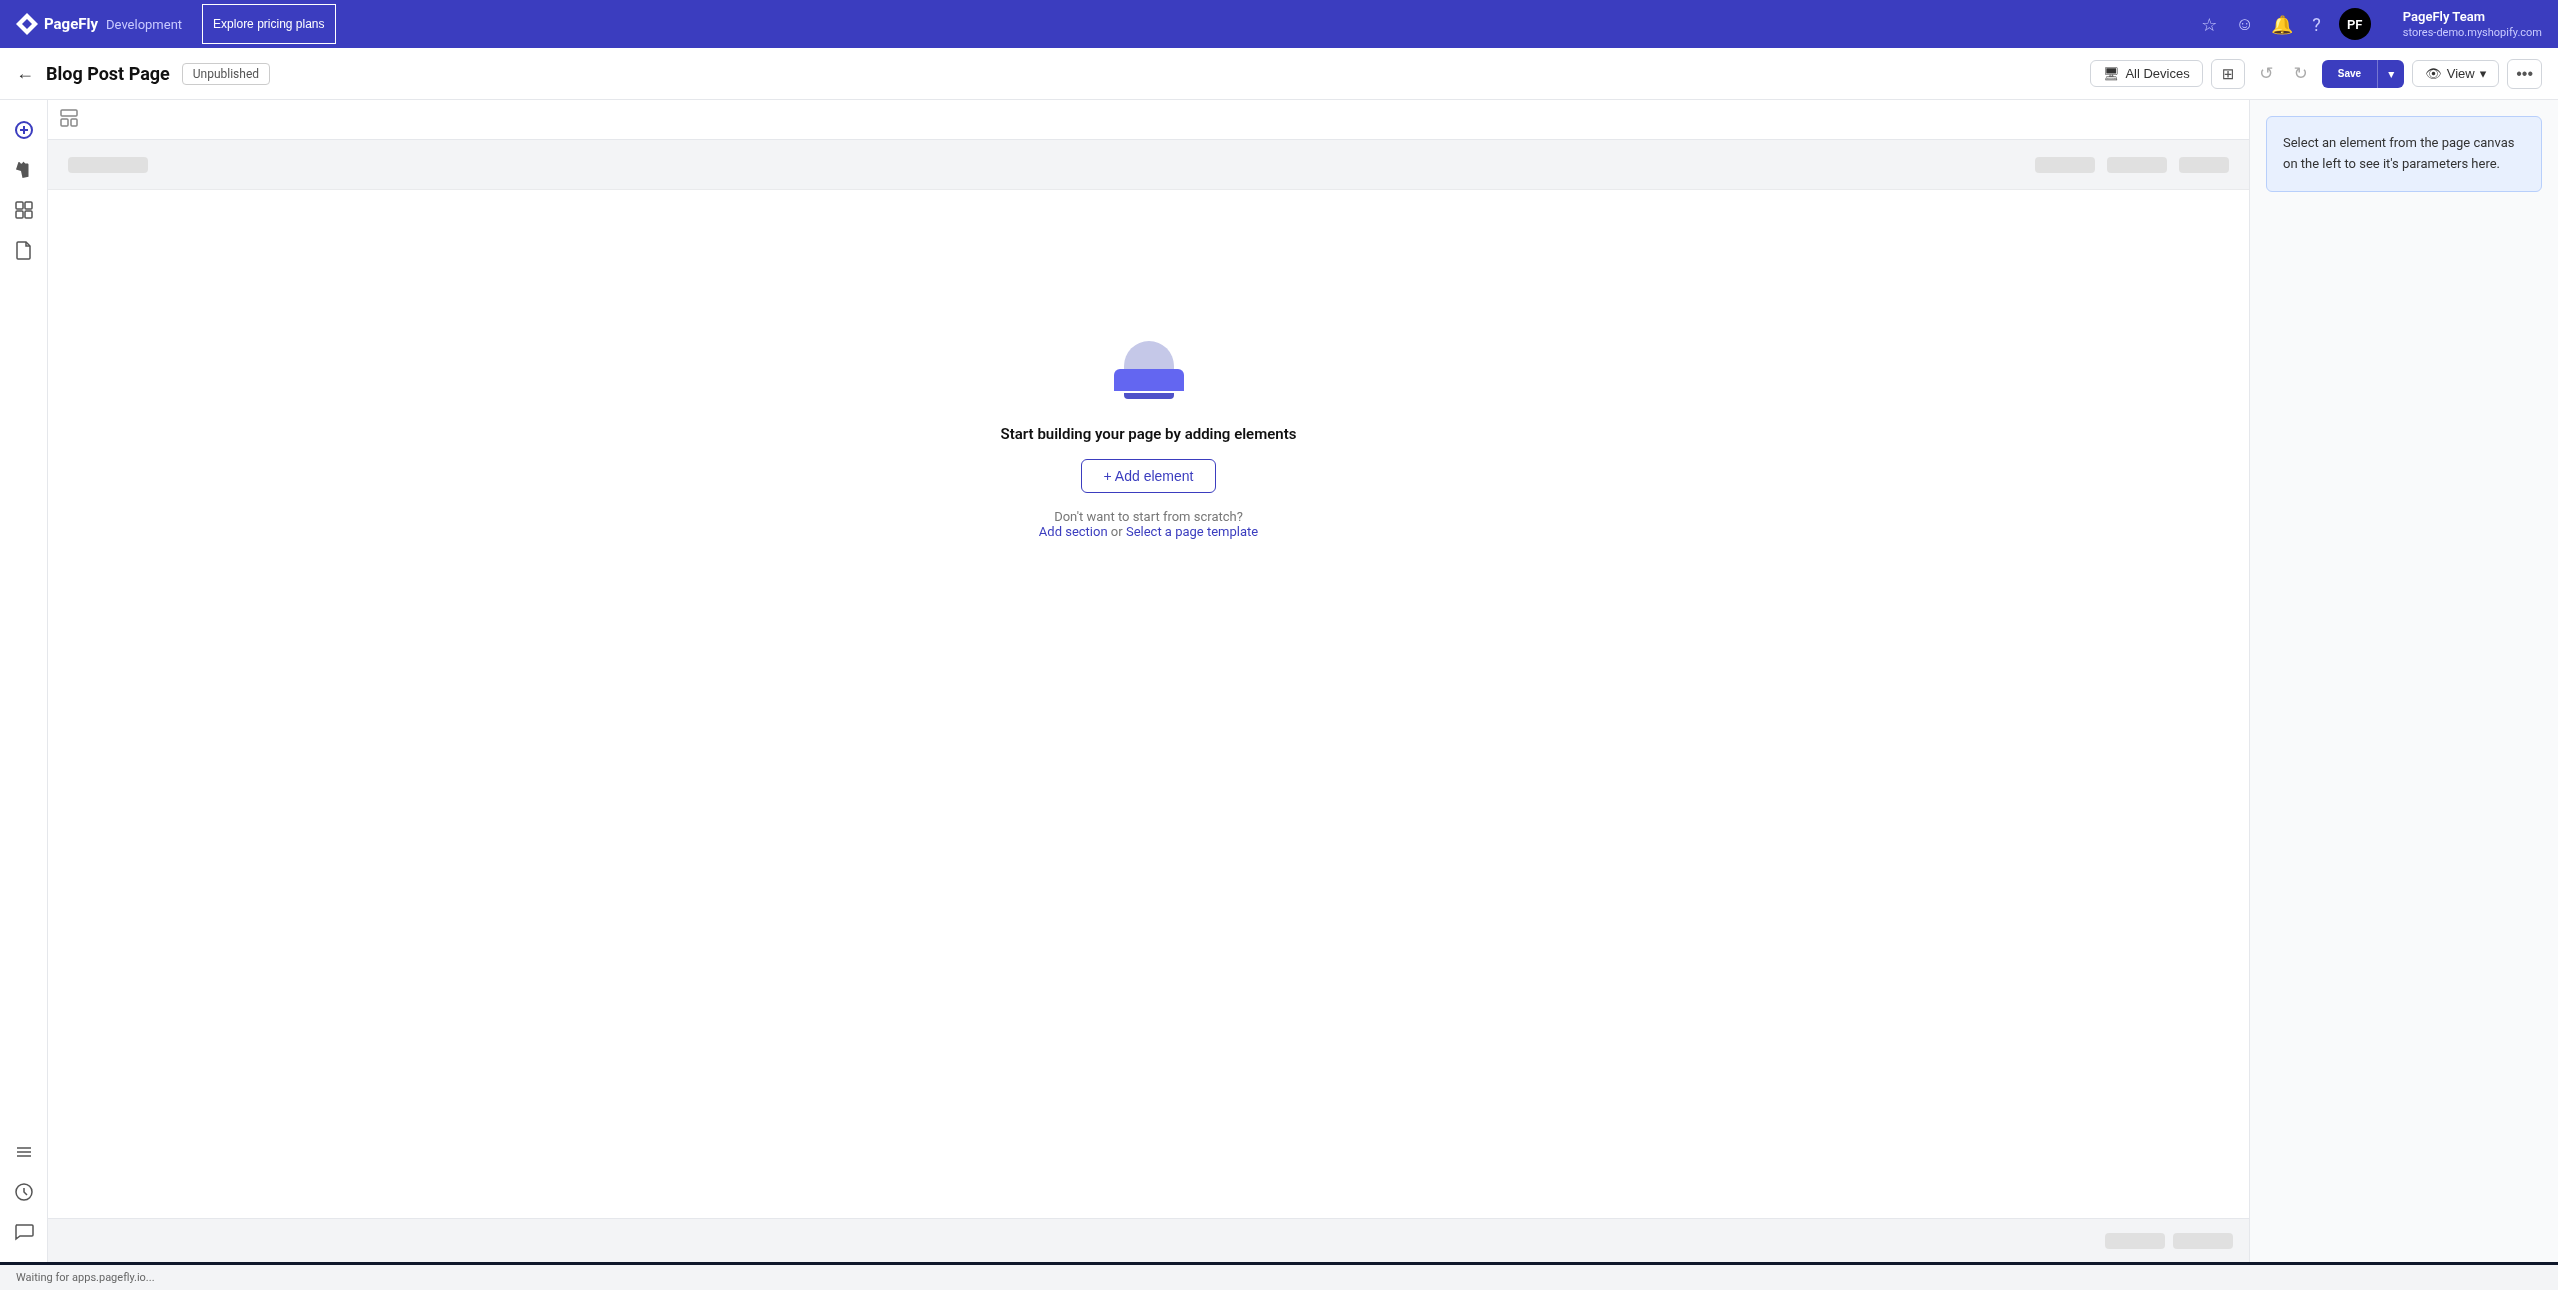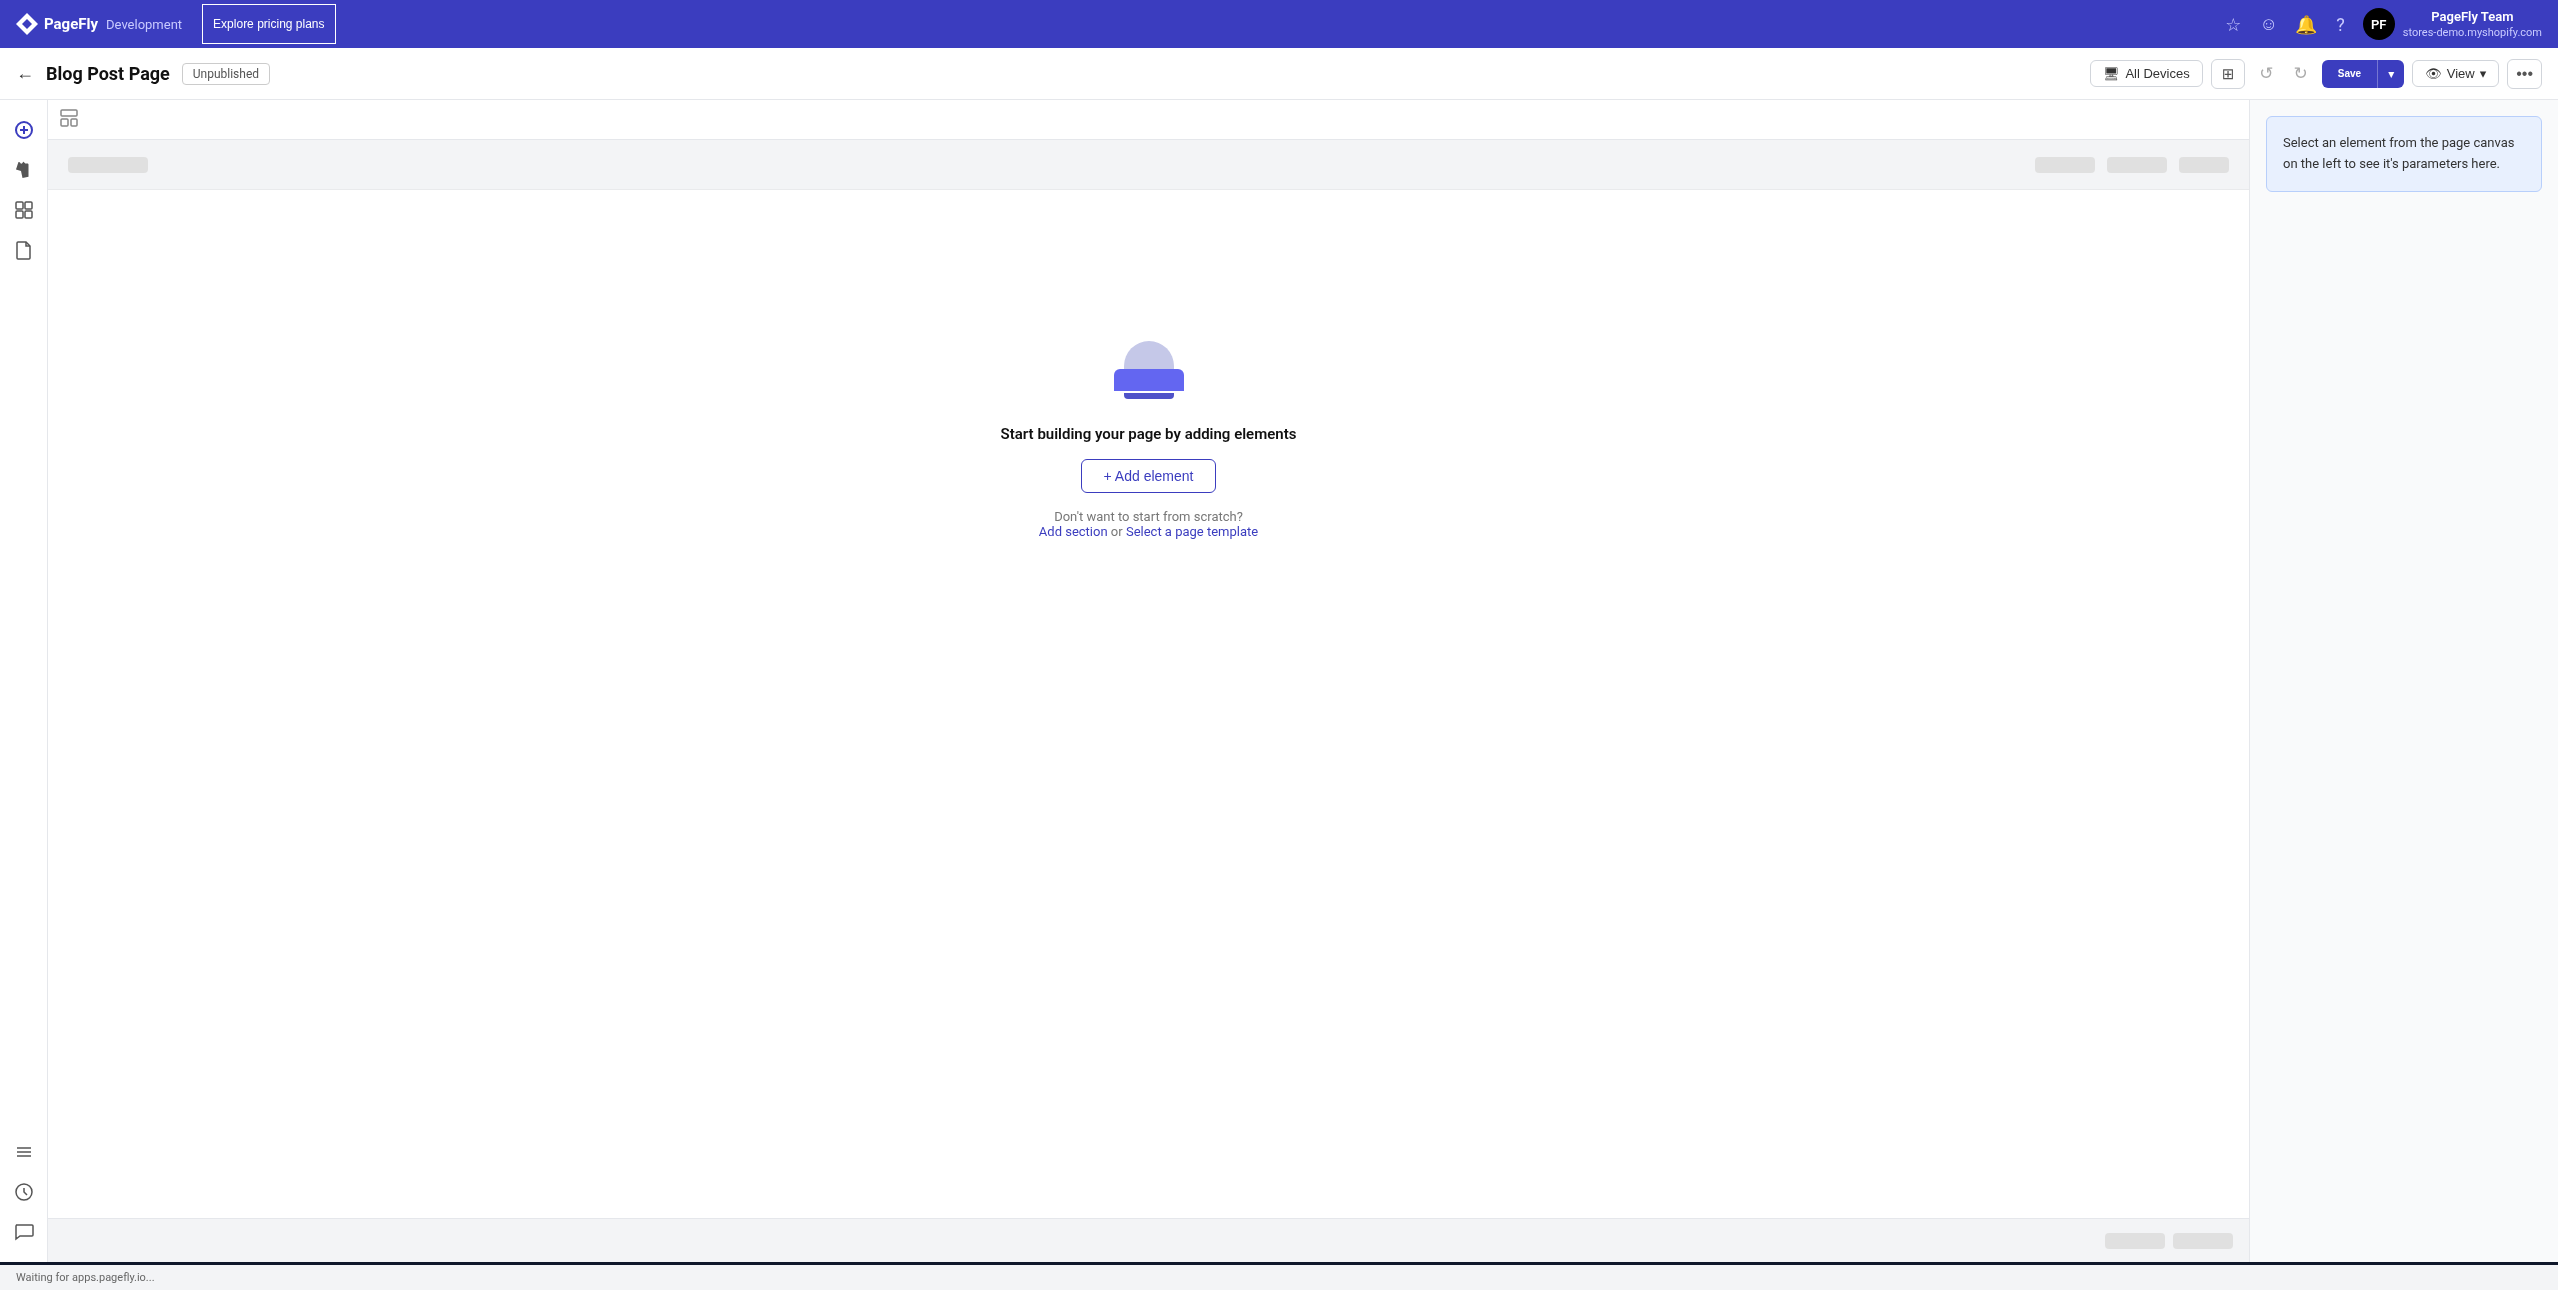--- a/index.html
+++ b/index.html
@@ -43,21 +43,21 @@
     .top-nav-right { display: flex; align-items: center; gap: 18px; }
     .nav-icon { color: #c9caff; font-size: 18px; cursor: pointer; }
     .user-info { display: flex; align-items: center; gap: 8px; }
     .user-avatar {
       width: 32px; height: 32px; border-radius: 50%;
       background: #000000;
       overflow: hidden;
       display: flex; align-items: center; justify-content: center;
       color: #fff; font-size: 13px; font-weight: 600;
     }
-    .user-text { color: #fff; text-align: center; }
+    .user-text { color: #fff; text-align: left; margin-left: 24px; }
     .user-name { font-size: 13px; font-weight: 600; line-height: 1.3; }
     .user-store { font-size: 11px; color: #c9caff; }
 
     
     .toolbar {
       height: 52px;
       background: #fff;
       border-bottom: 1px solid #e5e7eb;
       display: flex;
       align-items: center;

